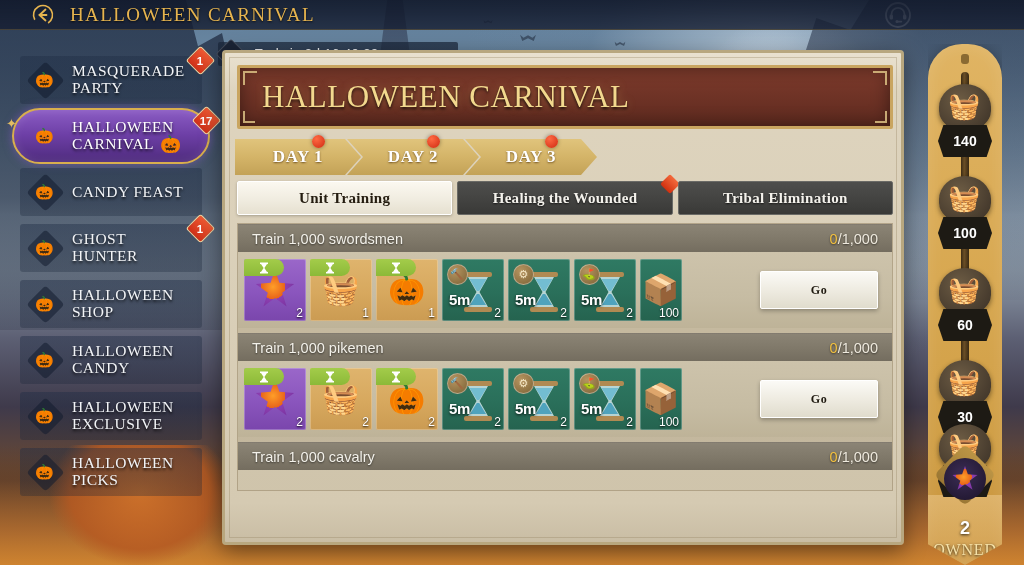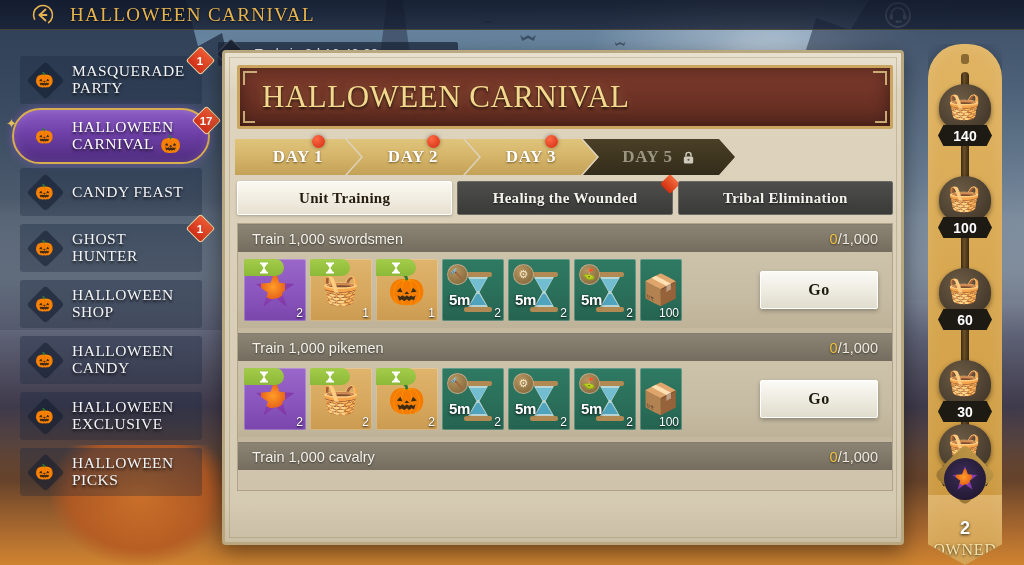--- a/index.html
+++ b/index.html
@@ -409,21 +409,21 @@
     position: absolute; right: 14px; top: 19px;
     width: 118px; height: 38px;
     background: linear-gradient(180deg, #fbfaf6 0%, #efece2 48%, #e0dccd 100%);
     border: 1px solid #fff;
     border-radius: 2px;
     box-shadow: 0 2px 4px rgba(0,0,0,.28);
     display: flex; align-items: center; justify-content: center;
     cursor: pointer;
   }
   .go-btn span {
-    font-size: 16px; font-weight: bold; color: #1f1a10;
+    font-size: 12px; font-weight: bold; color: #1f1a10;
     letter-spacing: .5px;
   }
   .task-sep { height: 5px; background: rgba(150,136,106,.22); }
 
   
   .track {
     position: absolute; left: 928px; top: 44px;
     width: 74px; height: 521px;
     background: linear-gradient(180deg, #e0b463 0%, #d8a851 45%, #cf9d44 80%, #c7913a 100%);
     border-radius: 34px 34px 0 0;
@@ -451,21 +451,21 @@
     width: 52px; height: 46px; margin: 0 auto;
     border-radius: 50% 50% 42% 42%;
     display: flex; align-items: center; justify-content: center;
     font-size: 26px; line-height: 1;
     background: radial-gradient(circle at 40% 35%, #6d5c44, #3a3026);
     box-shadow: 0 2px 5px rgba(0,0,0,.45);
     overflow: hidden;
   }
   .node .plaq {
     position: relative;
-    width: 54px; height: 21px; margin: -5px auto 0;
+    width: 54px; height: 32px; margin: -5px auto 0;
     background: #1d1a14;
     clip-path: polygon(10% 0, 90% 0, 100% 50%, 90% 100%, 10% 100%, 0 50%);
     display: flex; align-items: center; justify-content: center;
   }
   .node .plaq span {
     color: #fff; font-size: 14px; font-weight: bold;
     font-family: "Liberation Sans", sans-serif;
   }
   .owned-node {
     position: absolute; left: 50%; transform: translateX(-50%);
@@ -652,31 +652,20 @@
       <div class="daytab done" style="width: 132px; z-index: 9;">
         <div class="chev"></div>
         <div class="dl">DAY 2</div>
         <div class="reddot"></div>
       </div>
       <div class="daytab done" style="width: 132px; z-index: 8;">
         <div class="chev"></div>
         <div class="dl">DAY 3</div>
         <div class="reddot"></div>
       </div>
-      <div class="daytab locked" style="width: 152px; z-index: 6;">
-        <div class="chev"></div>
-        <div class="dl">DAY 5</div>
-        <div class="lock-ico">
-          <svg viewBox="0 0 16 16">
-            <rect x="3" y="7" width="10" height="7.5" rx="1.6" fill="#cfcabb"></rect>
-            <path d="M5.3 7 V5.2 a2.7 2.7 0 0 1 5.4 0 V7" fill="none" stroke="#cfcabb" stroke-width="1.5"></path>
-            <circle cx="8" cy="10.4" r="1.15" fill="#5e5748"></circle>
-          </svg>
-        </div>
-      </div>
     </div>
   <div class="subtabs" id="subtabs">
       <div class="subtab active">
         <span>Unit Training</span>
       </div>
       <div class="subtab inactive">
         <span>Healing the Wounded</span>
         <div class="reddot2"></div>
       </div>
       <div class="subtab inactive">

